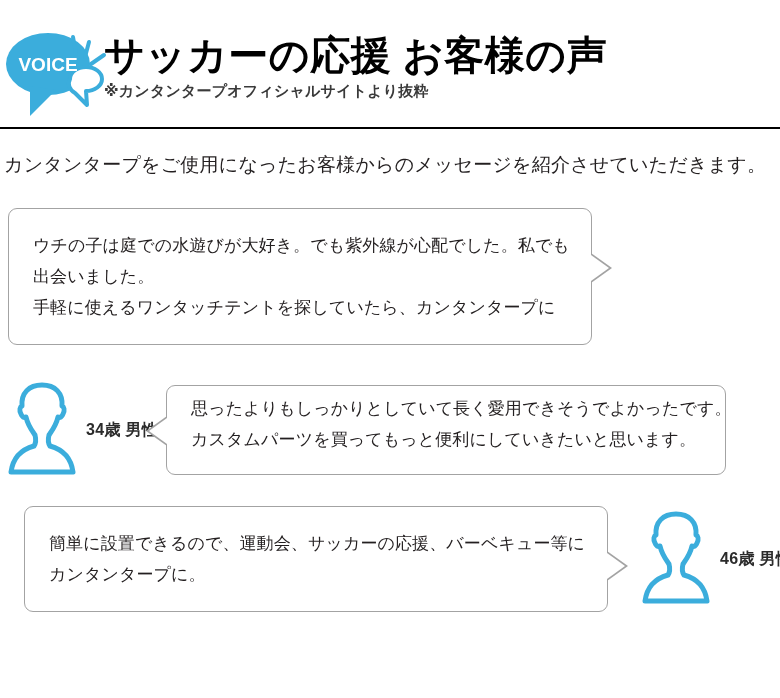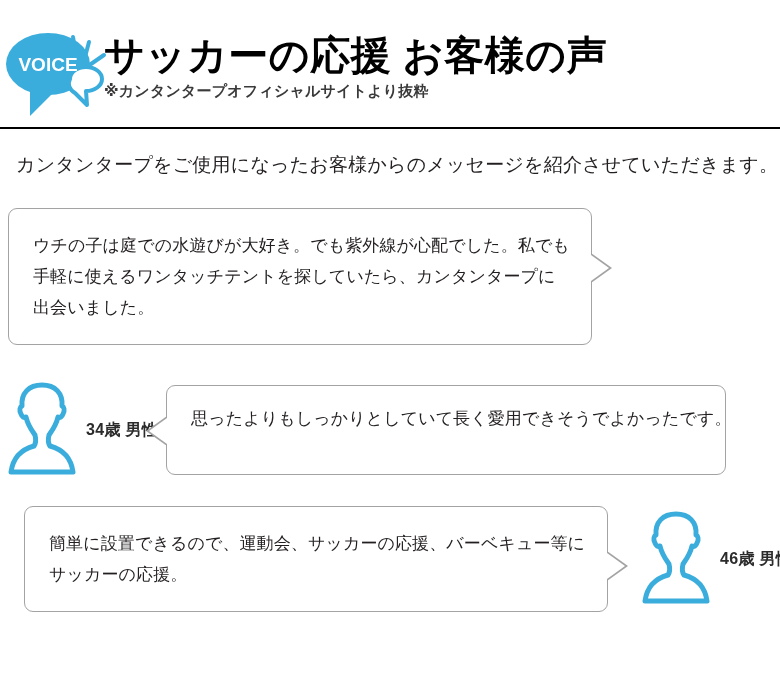--- a/index.html
+++ b/index.html
@@ -55,21 +55,21 @@
     left: 0;
     top: 127px;
     width: 780px;
     height: 0;
     border-top: 2px solid #000000;
   }
 
   
   .intro {
     position: absolute;
-    left: 16px;
+    left: 4px;
     top: 152px;
     font-size: 19px;
     color: #231f20;
     letter-spacing: 0.2px;
     white-space: nowrap;
   }
 
   
   .row {
     position: absolute;
@@ -146,21 +146,21 @@
     white-space: nowrap;
     letter-spacing: 0.3px;
   }
 
   
   .row-1 .bubble-wrap { margin-left: 8px; }
   .row-1 .bubble { width: 584px; min-height: 118px; }
   .row-1 .person { margin-left: 32px; }
 
   .row-2 .bubble-wrap { margin-left: 8px; }
-  .row-2 .bubble { width: 560px; min-height: 90px; padding-top: 18px; padding-bottom: 18px; }
+  .row-2 .bubble { width: 560px; min-height: 90px; padding-top: 8px; padding-bottom: 18px; }
   .row-2 .person { margin-left: 6px; }
 
   .row-3 .bubble-wrap { margin-left: 24px; }
   .row-3 .bubble { width: 584px; min-height: 104px; }
   .row-3 .person { margin-left: 32px; }
 </style>
 </head>
 <body>
 
 <div class="header">
@@ -193,32 +193,33 @@
 
   <div class="header-rule"></div>
 </div>
 
 <div class="intro">カンタンタープをご使用になったお客様からのメッセージを紹介させていただきます。</div>
 
 <div class="row row-1">
   <div class="bubble-wrap">
     <div class="bubble">
       <p>ウチの子は庭での水遊びが大好き。でも紫外線が心配でした。私でも</p>
+      <p>出会いました。</p>
       <p>手軽に使えるワンタッチテントを探していたら、カンタンタープに</p>
-      <p>出会いました。</p>
       <span class="tail tail-right-border"></span>
       <span class="tail tail-right-fill"></span>
     </div>
   </div>
 </div>
 
 <div class="row row-2 row-reverse">
   <div class="bubble-wrap">
     <div class="bubble">
       <p>思ったよりもしっかりとしていて長く愛用できそうでよかったです。</p>
+      <p>カスタムパーツを買ってもっと便利にしていきたいと思います。</p>
       <span class="tail tail-left-border"></span>
       <span class="tail tail-left-fill"></span>
     </div>
   </div>
   <div class="person">
     <span>
       <svg width="72" height="104" viewBox="0 0 72 104" xmlns="http://www.w3.org/2000/svg">
         <path d="M36,9 C49,9 57,17 56,30 C58,31 59,34 57,38 C56,41 54,42 52,41
                  C50,50 45,56 43,59 C42,63 42,67 44,70
                  C58,74 65,82 67,96 L5,96 C7,82 14,74 28,70
@@ -227,21 +228,21 @@
       </svg>
     </span>
     <span class="person-label">34歳 男性</span>
   </div>
 </div>
 
 <div class="row row-3">
   <div class="bubble-wrap">
     <div class="bubble">
       <p>簡単に設置できるので、運動会、サッカーの応援、バーベキュー等に</p>
-      <p>サッカーの応援。</p>
+      <p>カンタンタープに。</p>
       <span class="tail tail-right-border"></span>
       <span class="tail tail-right-fill"></span>
     </div>
   </div>
   <div class="person">
     <span>
       <svg width="72" height="104" viewBox="0 0 72 104" xmlns="http://www.w3.org/2000/svg">
         <path d="M36,9 C49,9 57,17 56,30 C58,31 59,34 57,38 C56,41 54,42 52,41
                  C50,50 45,56 43,59 C42,63 42,67 44,70
                  C58,74 65,82 67,96 L5,96 C7,82 14,74 28,70

